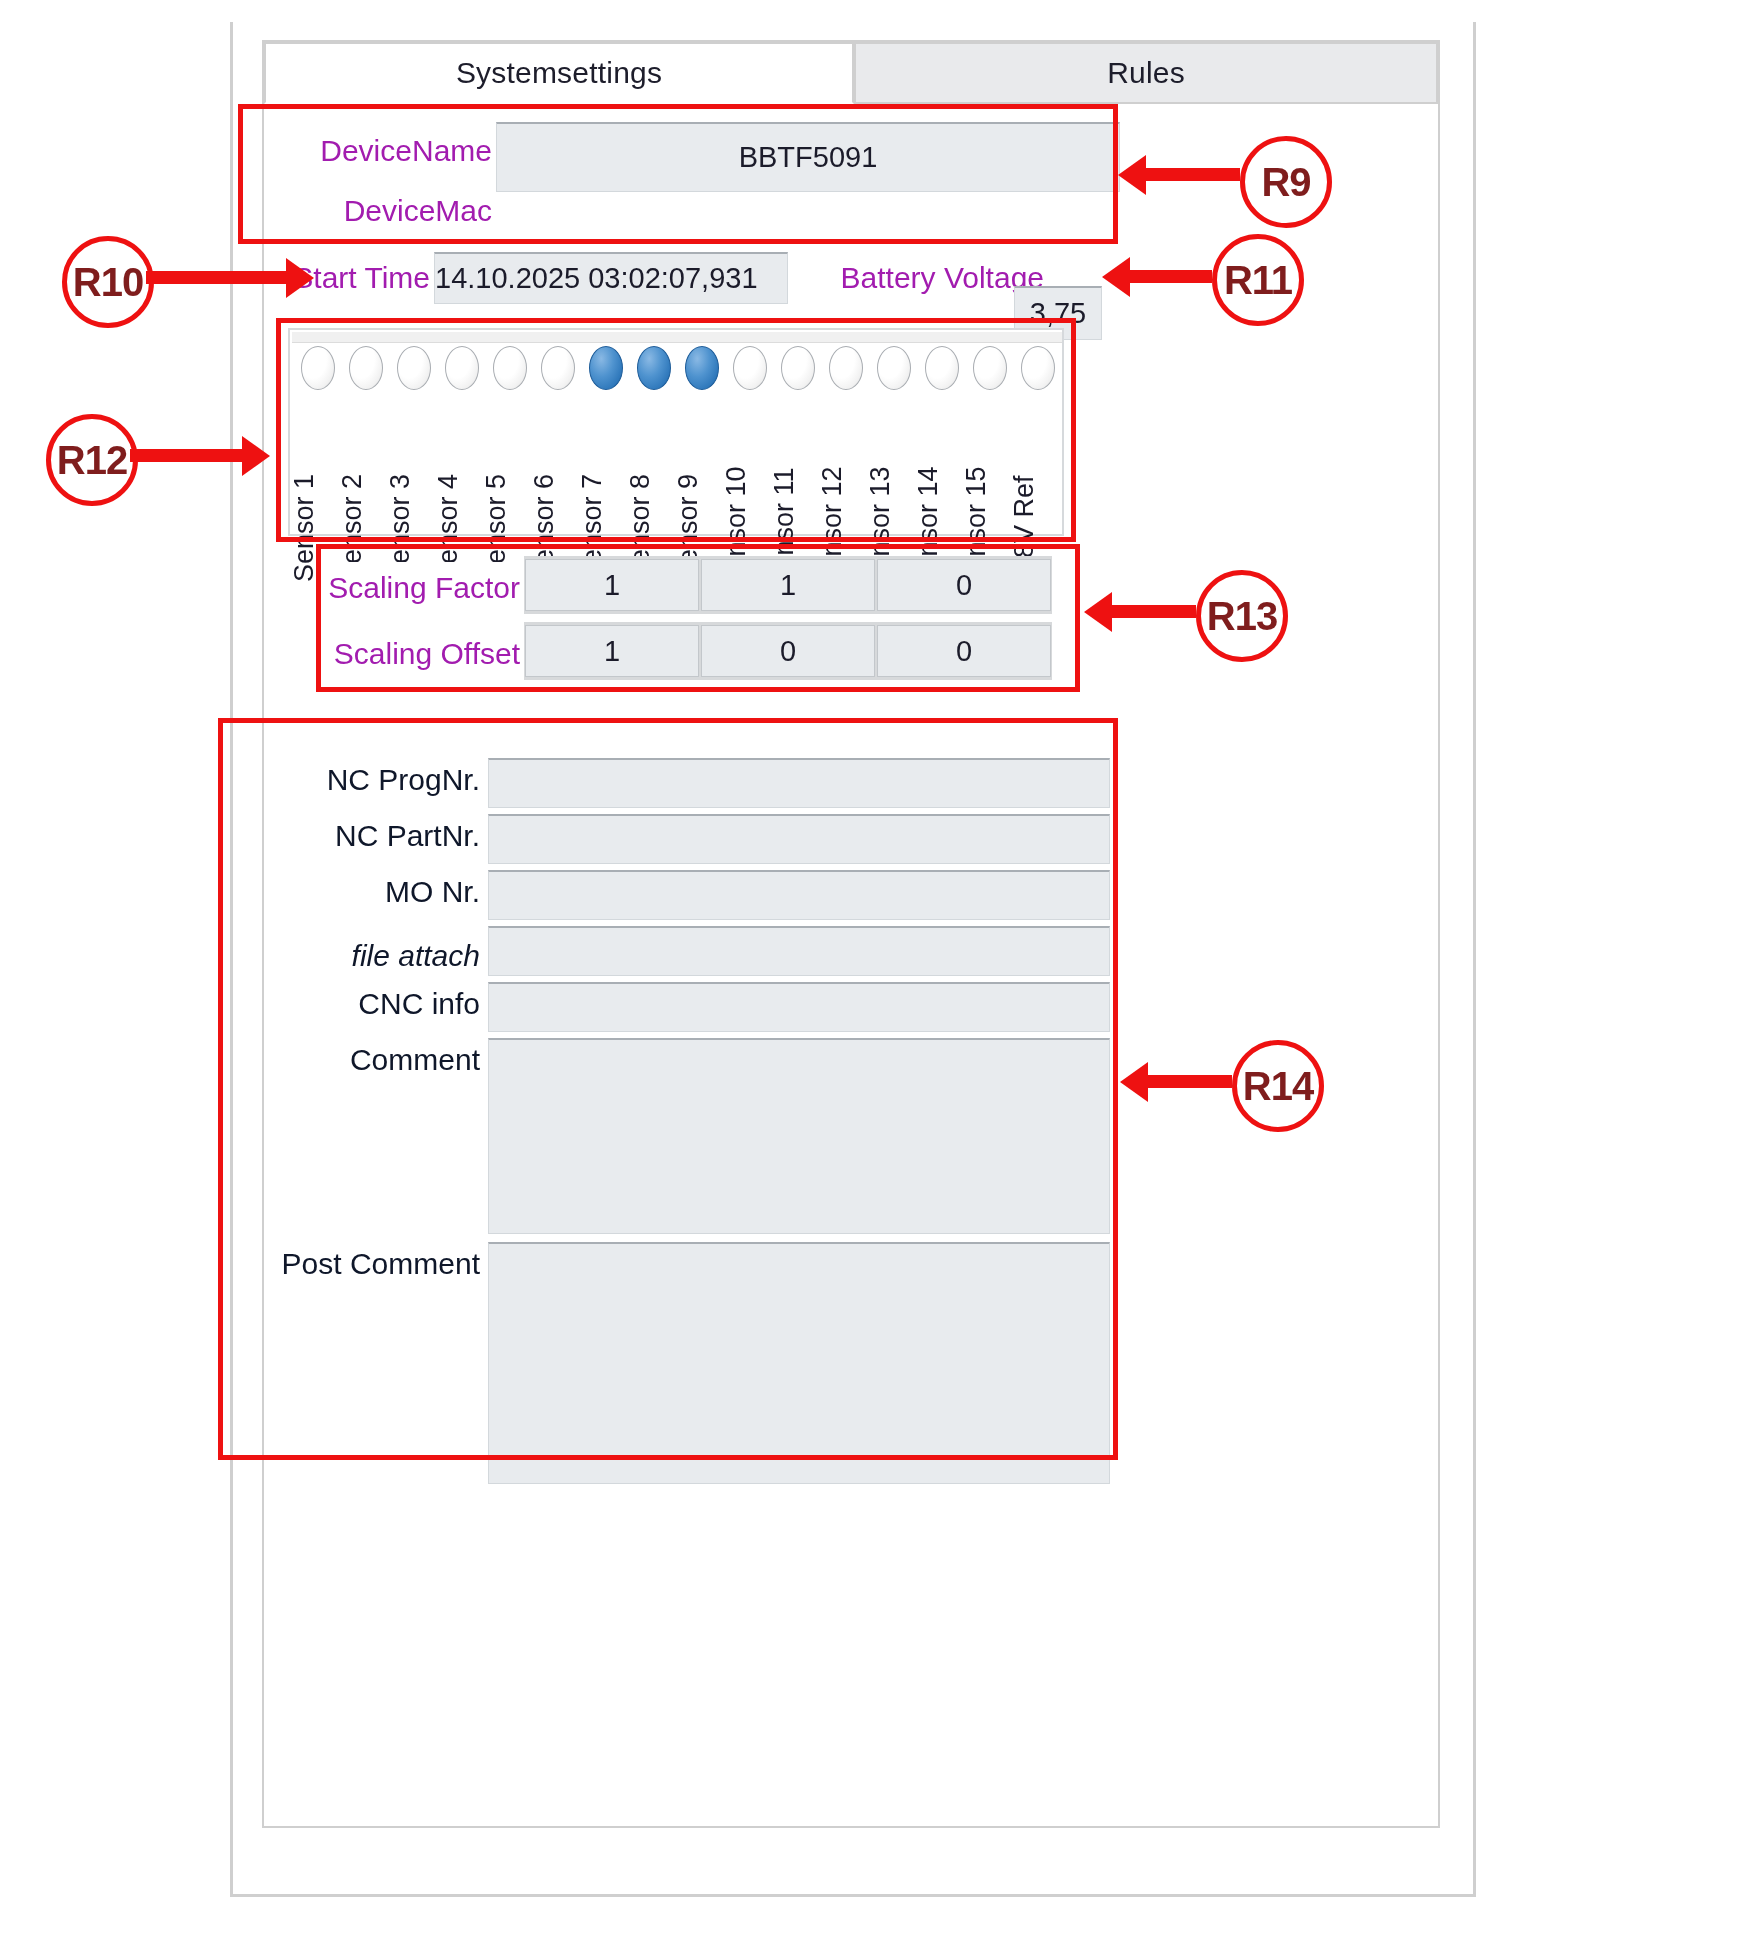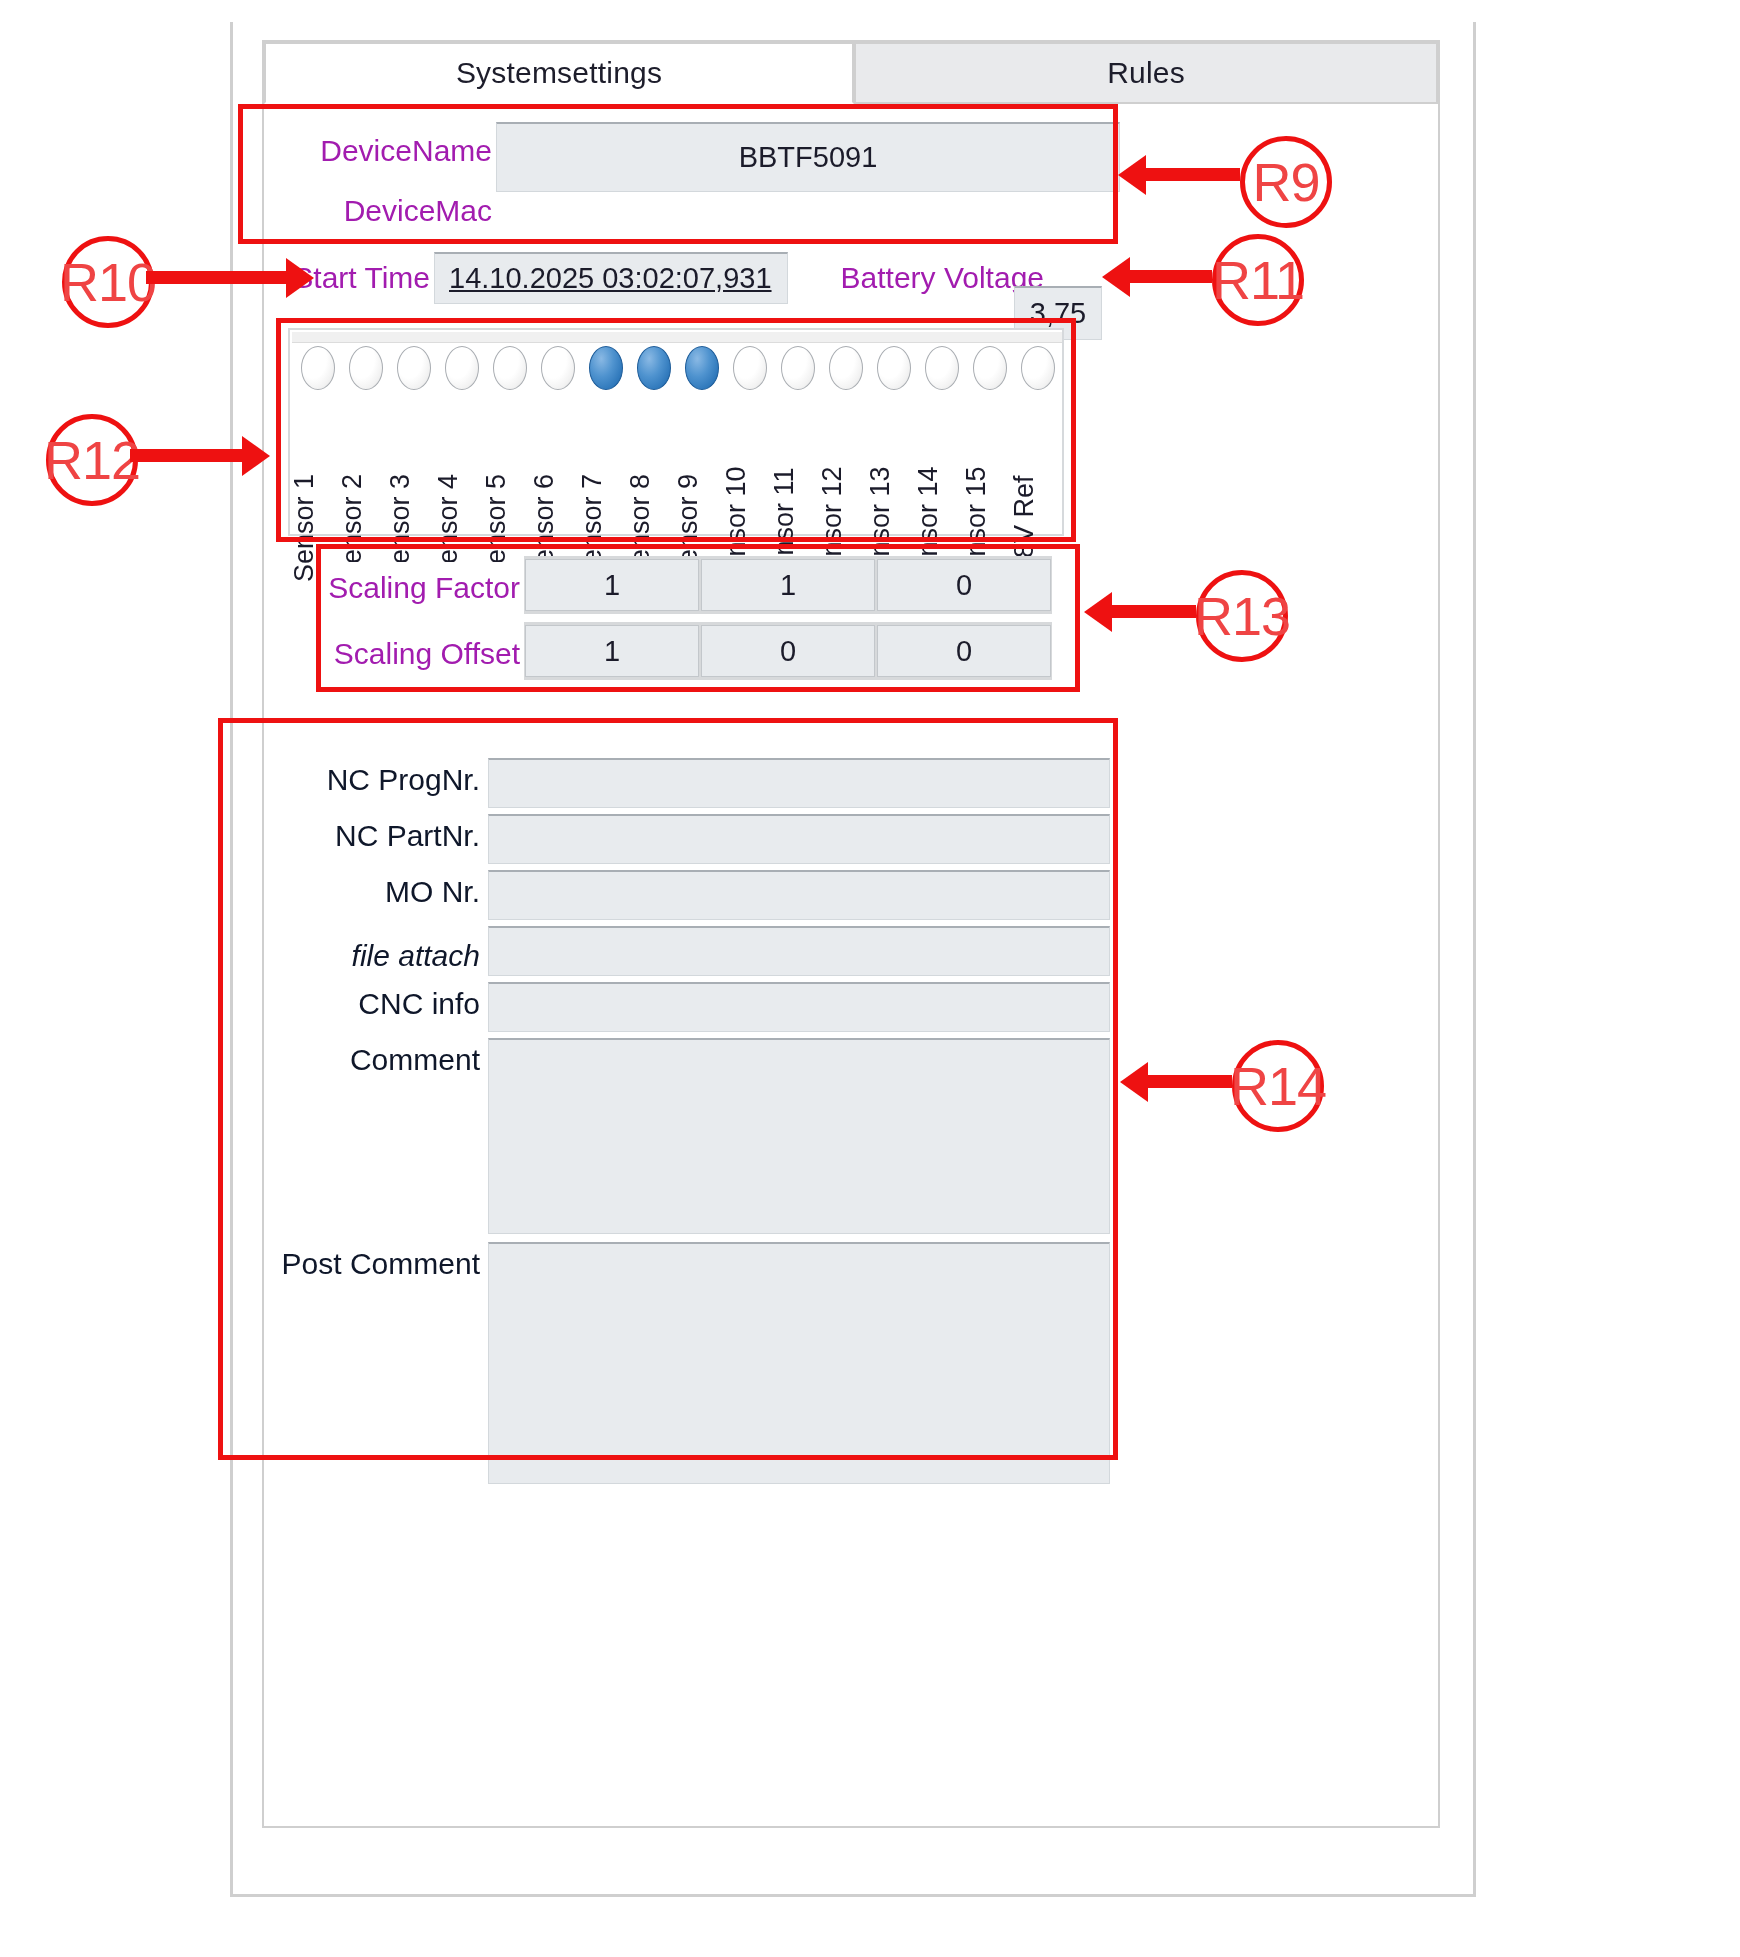--- a/index.html
+++ b/index.html
@@ -37,21 +37,21 @@
   
   #device-block{position:absolute;left:300px;top:122px;width:820px;height:118px;}
   #lbl-devicename{position:absolute;left:0;top:0;width:192px;height:58px;}
   #val-devicename{position:absolute;left:196px;top:0;width:624px;height:70px;}
   #lbl-devicemac{position:absolute;left:0;top:60px;width:192px;height:58px;}
   #val-devicemac{position:absolute;left:196px;top:60px;width:624px;height:58px;}
 
   
   #lbl-starttime{position:absolute;left:300px;top:252px;width:130px;height:52px;}
   #val-starttime{position:absolute;left:434px;top:252px;width:354px;height:52px;
-       justify-content:flex-start;padding-left:14px;text-decoration:underline;}
+       justify-content:flex-start;}
   #lbl-battery{position:absolute;left:852px;top:252px;width:192px;height:52px;text-align:center;}
   #val-battery{position:absolute;left:1014px;top:250px;width:88px;height:54px;margin-top:36px;}
 
   
   #sensor-panel{position:absolute;left:288px;top:328px;width:776px;height:208px;
        background:#ffffff;border:2px solid #d6d9dc;box-sizing:border-box;}
   #sensor-scroll-top{position:absolute;left:2px;top:2px;width:770px;height:10px;
        background:#f0f0f0;border-bottom:1px solid #dcdcdc;}
   #led-row{position:absolute;left:4px;top:14px;width:768px;height:48px;
        display:flex;align-items:center;}
@@ -87,23 +87,23 @@
       justify-content:flex-end;background:#fff;white-space:nowrap;}
   .job-fld{position:absolute;left:208px;width:622px;
       background:#e8ebee;border-top:2px solid #a8aeb4;
       border-left:1px solid #d3d8dc;border-right:1px solid #d3d8dc;
       border-bottom:1px solid #d3d8dc;box-sizing:border-box;}
 
   
   .hl{position:absolute;border:5px solid #ee1111;box-sizing:border-box;
       pointer-events:none;}
   .callout{position:absolute;width:82px;height:82px;border-radius:50%;
-      border:5px solid #ee1111;background:#ffffff;color:#ef4444;
+      border:5px solid #ee1111;background:#ffffff;color:#7f1d1d;
       display:flex;align-items:center;justify-content:center;
-      font-size:54px;font-weight:400;letter-spacing:-1px;}
+      font-size:40px;font-weight:700;letter-spacing:-1px;}
   .arrow-h{position:absolute;height:13px;background:#ee1111;}
   .arrow-head{position:absolute;width:0;height:0;}
   .ah-left{border-top:20px solid transparent;border-bottom:20px solid transparent;
       border-right:28px solid #ee1111;}
   .ah-right{border-top:20px solid transparent;border-bottom:20px solid transparent;
       border-left:28px solid #ee1111;}
 </style>
 </head>
 <body>
 

